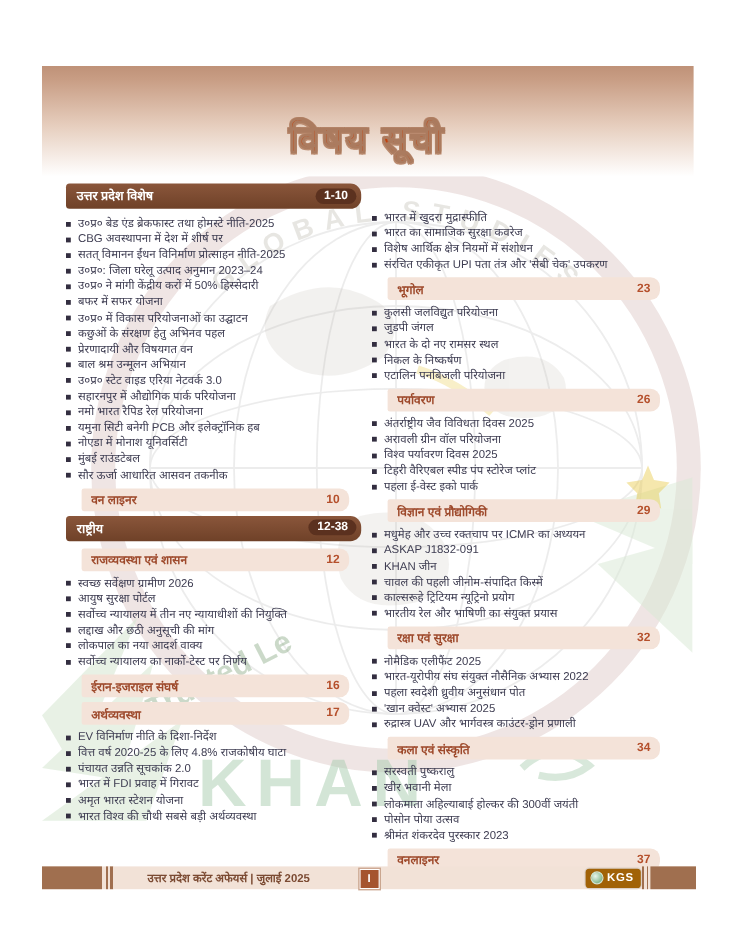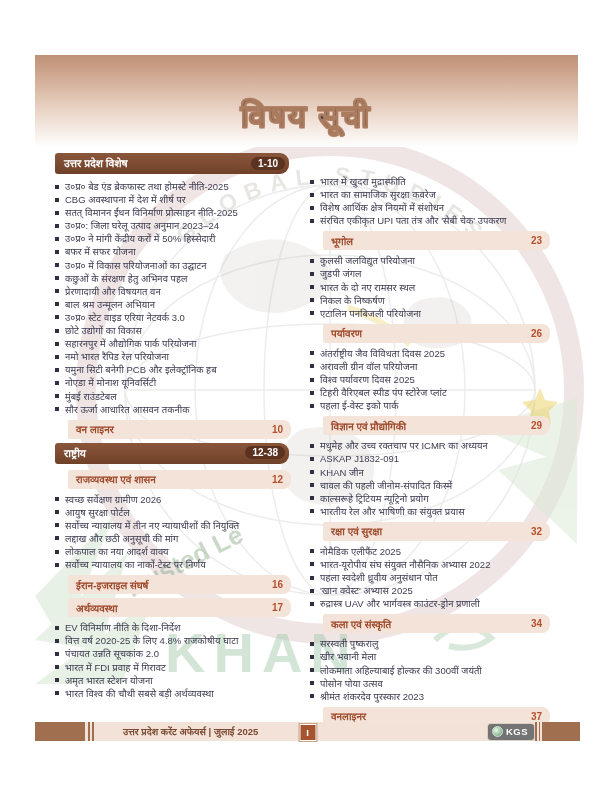--- a/index.html
+++ b/index.html
@@ -2,30 +2,30 @@
 <html lang="hi"><head>
 <meta charset="utf-8">
 <style>
   html,body{margin:0;padding:0;background:#fff;}
   .page{position:relative;width:612px;height:792px;background:#fff;overflow:hidden;
         font-family:"Liberation Sans","DejaVu Sans",sans-serif;}
   .wm{position:absolute;left:0;top:0;z-index:0;pointer-events:none;}
   .band{position:absolute;left:35px;right:34px;top:55px;height:92px;z-index:1;
         background:linear-gradient(180deg,#bf9278 0%,#c89d84 12%,#e7cfbf 55%,#ffffff 100%);}
   .title{position:absolute;left:0;right:0;top:94px;z-index:2;margin:0;text-align:center;
-         font-size:31px;font-weight:bold;letter-spacing:2px;color:#404040;
+         font-size:31px;font-weight:bold;letter-spacing:2px;color:#c2410c;
          -webkit-text-stroke:1.2px #ab7b5f;
          text-shadow:-1px -1px 0 #b98a6e,1px -1px 0 #b98a6e,-1px 1px 0 #b98a6e,1px 1px 0 #b98a6e;}
   .col{position:absolute;top:151px;z-index:2;}
   .col-left{left:55px;width:246px;}
   .col-right{left:310px;width:250px;padding-top:24px;}
   .sec-bar{display:flex;justify-content:space-between;align-items:center;
            background:linear-gradient(180deg,#8a563b 0%,#6f4128 100%);
            color:#fff;font-weight:bold;font-size:10.5px;
-           padding:3px 4px 4px 9px;border-radius:3px 9px 9px 3px;margin:2px 12px 6px 0;}
+           padding:3px 4px 4px 9px;border-radius:3px 9px 9px 3px;margin:2px 0 6px 0;}
   .sec-pages{background:#5b311f;border-radius:8px;padding:1px 7px;font-size:10px;}
   .sub-bar{display:flex;justify-content:space-between;align-items:center;
            background:#f4e3d9;color:#9e4a2c;font-weight:bold;font-size:10px;
            padding:2.5px 8px;margin:4px 10px 4px 13px;border-radius:2px 8px 8px 2px;}
   .sub-page{color:#b5502c;}
   .toc-item{display:flex;align-items:flex-start;gap:6px;font-size:9.5px;color:#3e3d52;
             line-height:13.1px;white-space:nowrap;}
   .bullet{flex:none;width:4px;height:4px;background:#332e40;margin-top:4.5px;}
   .item-text{display:inline-block;}
   .footer{position:absolute;left:35px;right:32px;top:722px;height:19px;z-index:2;
@@ -33,21 +33,21 @@
   .f-block-l{position:absolute;left:0;top:0;width:50px;height:100%;background:#a06f4f;}
   .f-lines{position:absolute;left:53px;top:0;width:7px;height:100%;
            background:repeating-linear-gradient(90deg,#a06f4f 0 2px,#f2e2d7 2px 4px);}
   .f-text{position:absolute;left:68px;top:0;height:100%;display:flex;align-items:center;
           color:#7b4a32;font-weight:bold;font-size:9.5px;margin-left:20px;}
   .f-page{position:absolute;left:50%;top:2px;transform:translateX(-50%);
           width:15px;height:15px;line-height:15px;text-align:center;
           background:#a5542f;color:#fff;font-size:9.5px;font-weight:bold;
           border:1px solid #fff;box-shadow:0 0 0 1px #caa68f;}
   .f-logo{position:absolute;right:46px;top:1.5px;height:16px;display:flex;align-items:center;gap:3px;
-          background:#737373;border-radius:3px;padding:0 6px 0 4px;box-shadow:0 0 0 1px #dcd0c6;}
+          background:#a16207;border-radius:3px;padding:0 6px 0 4px;box-shadow:0 0 0 1px #dcd0c6;}
   .f-logo-globe{width:9px;height:9px;border-radius:50%;
           background:radial-gradient(circle at 35% 35%,#eaf6ec 0%,#9cc7a4 55%,#5d9a6a 100%);
           border:1px solid #cfe3d2;}
   .f-logo-text{color:#fff;font-weight:bold;font-size:9.5px;letter-spacing:0.5px;}
   .f-lines-r{position:absolute;right:40px;top:0;width:5px;height:100%;
            background:repeating-linear-gradient(90deg,#a06f4f 0 2px,#f2e2d7 2px 4px);}
   .f-block-r{position:absolute;right:0;top:0;width:38px;height:100%;background:#a06f4f;}
 </style>
 </head>
 <body>
@@ -137,24 +137,20 @@
       <div class="toc-item">
         <span class="bullet"></span>
         <span class="item-text">बाल श्रम उन्मूलन अभियान</span>
       </div>
       <div class="toc-item">
         <span class="bullet"></span>
         <span class="item-text">उ०प्र० स्टेट वाइड एरिया नेटवर्क 3.0</span>
       </div>
       <div class="toc-item">
         <span class="bullet"></span>
-        <span class="item-text">छोटे उद्योगों का विकास</span>
-      </div>
-      <div class="toc-item">
-        <span class="bullet"></span>
         <span class="item-text">सहारनपुर में औद्योगिक पार्क परियोजना</span>
       </div>
       <div class="toc-item">
         <span class="bullet"></span>
         <span class="item-text">नमो भारत रैपिड रेल परियोजना</span>
       </div>
       <div class="toc-item">
         <span class="bullet"></span>
         <span class="item-text">यमुना सिटी बनेगी PCB और इलेक्ट्रॉनिक हब</span>
       </div>

